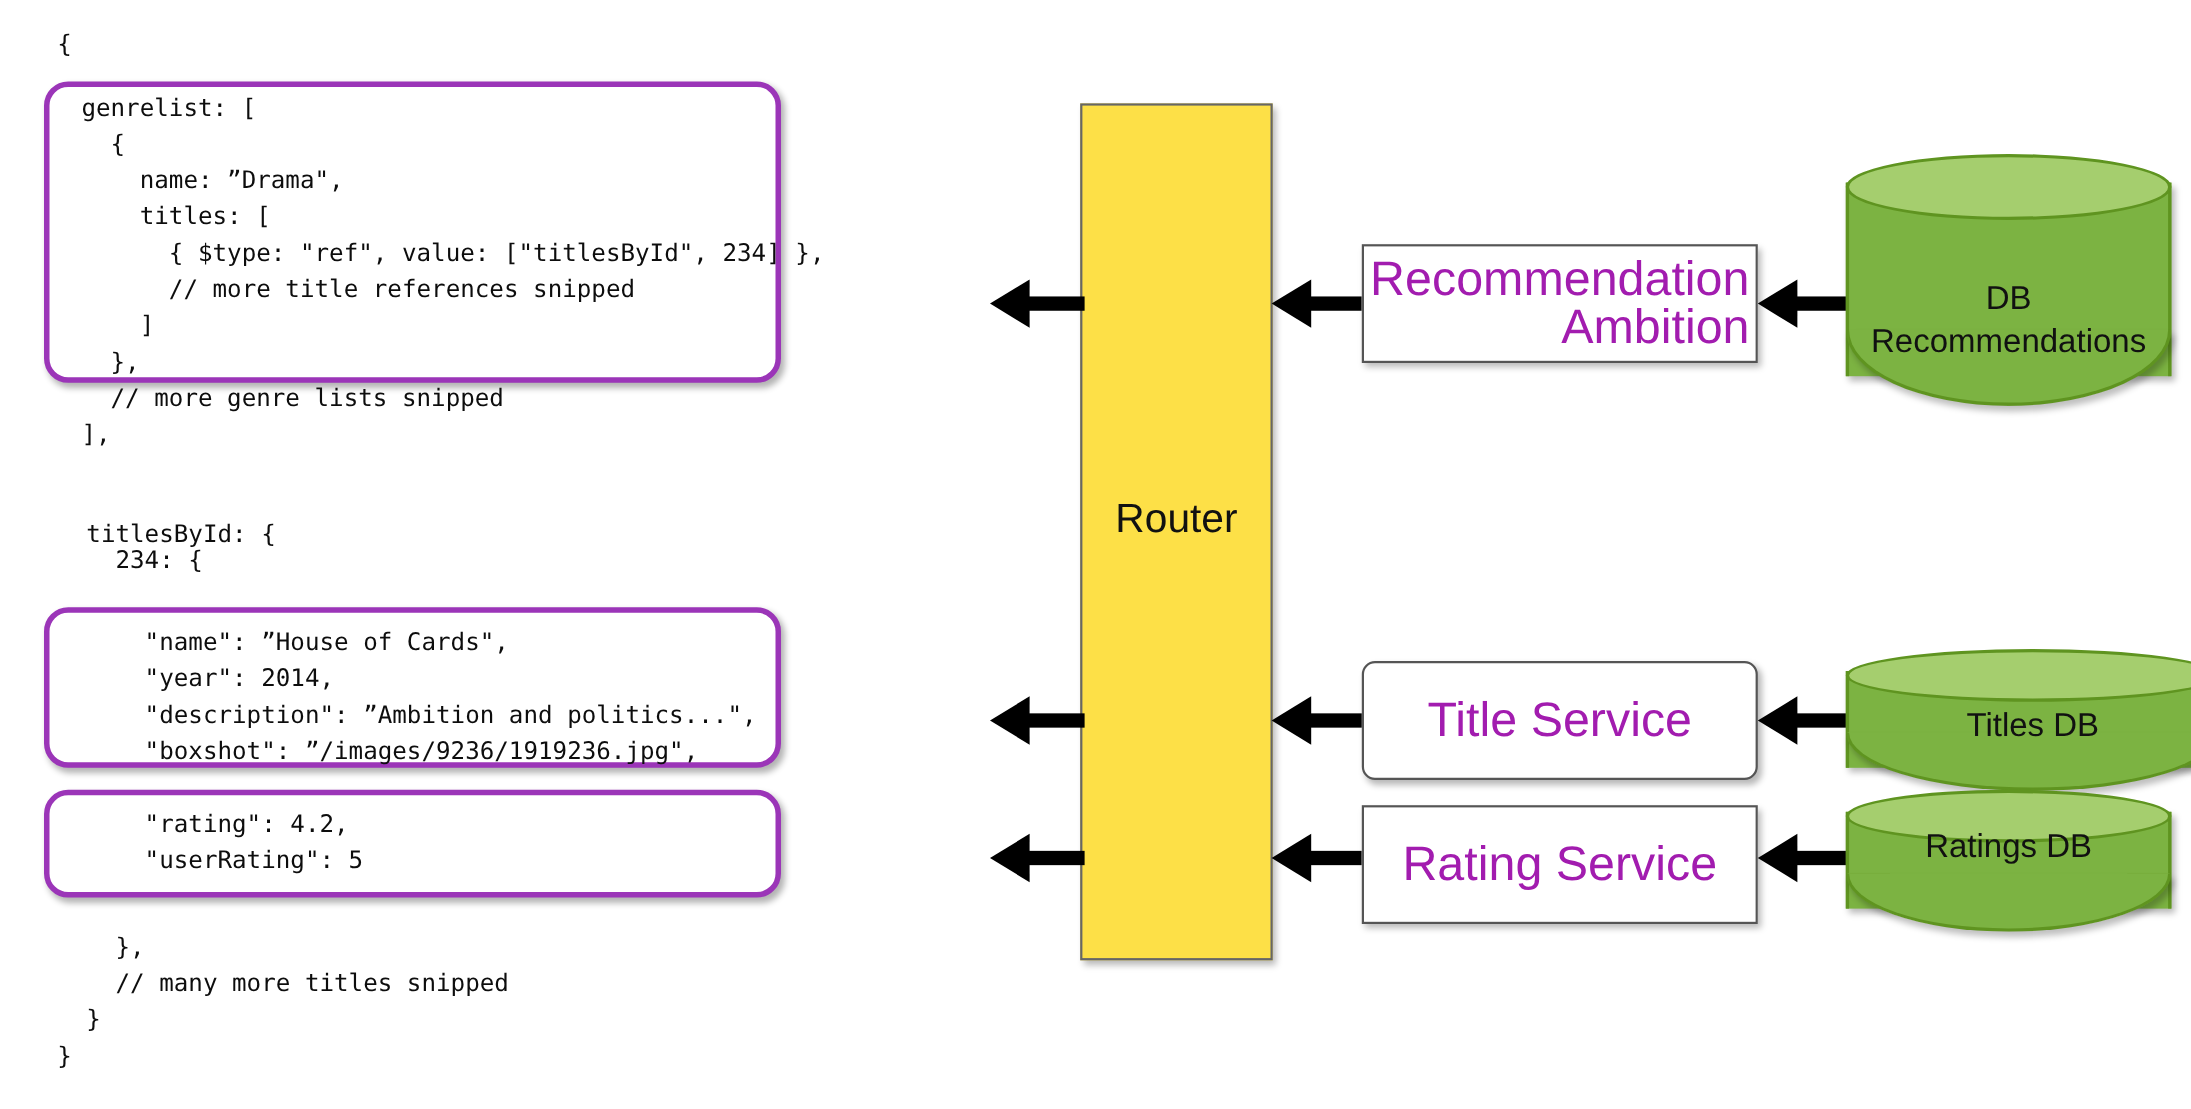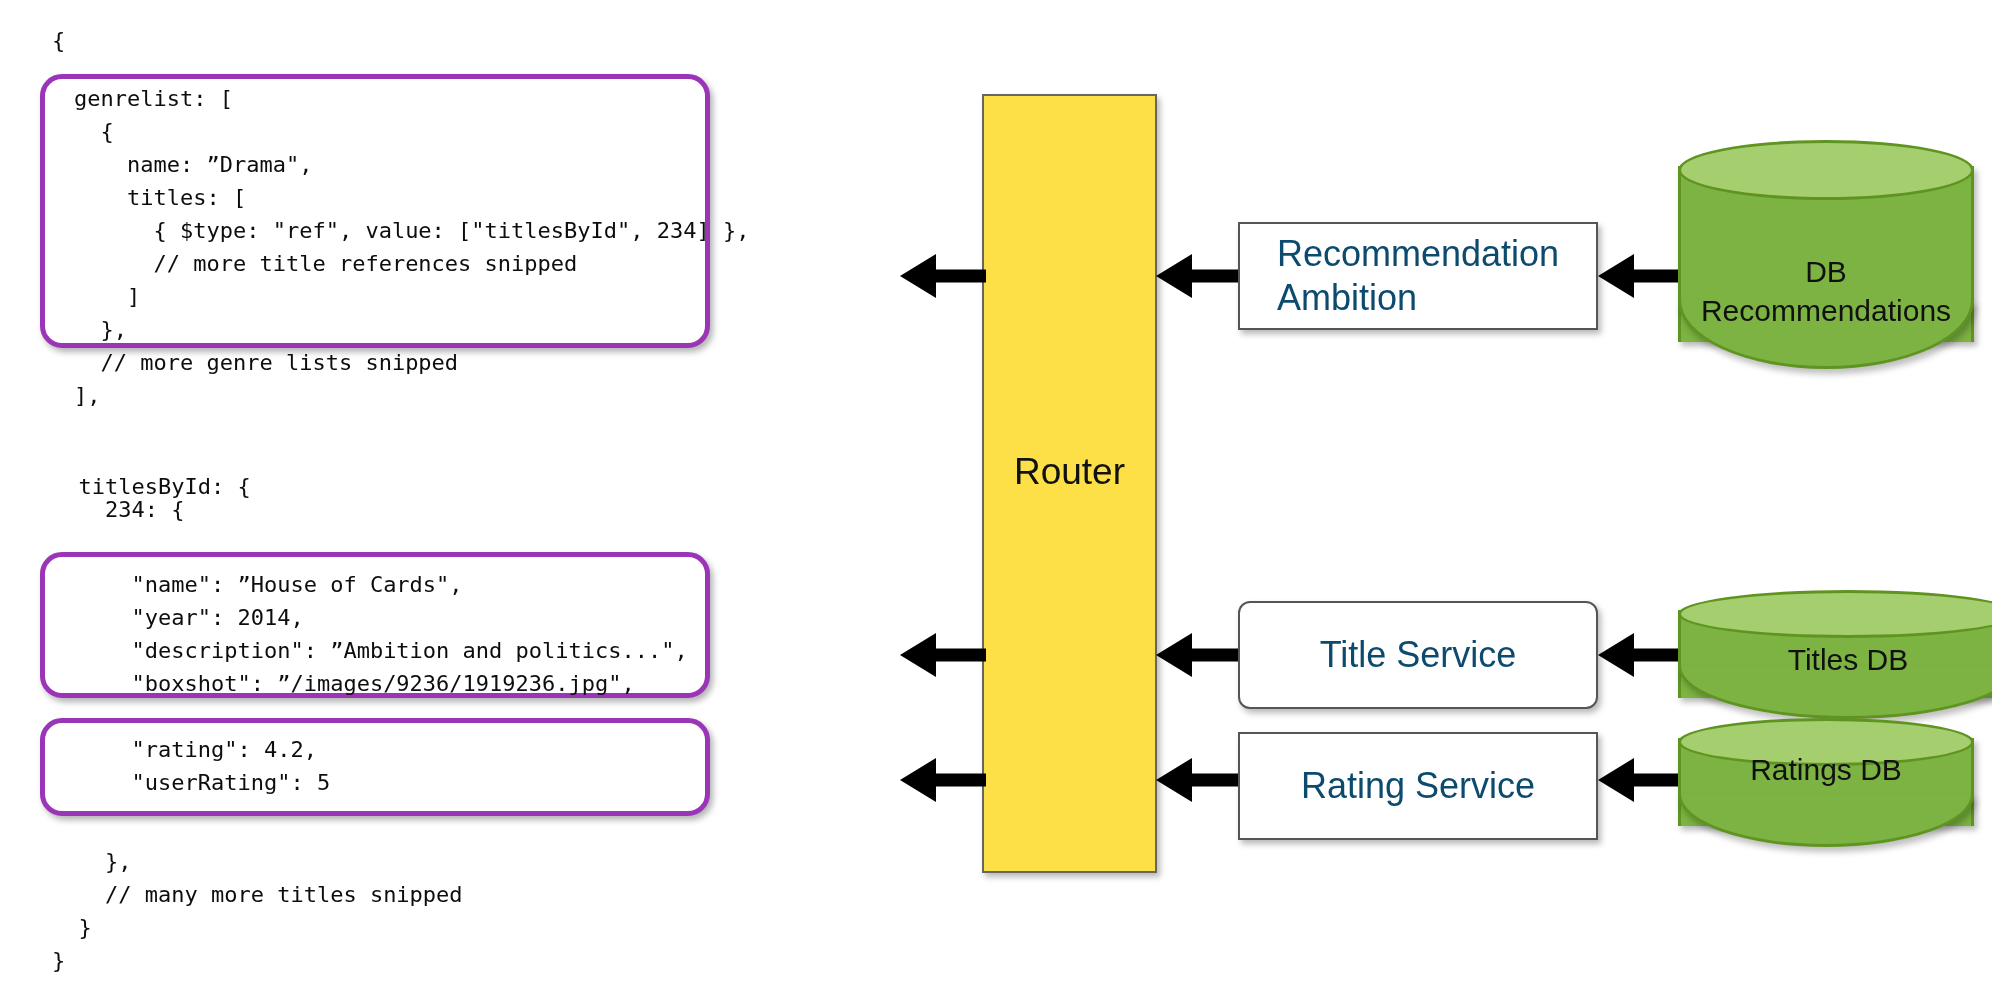--- a/index.html
+++ b/index.html
@@ -61,24 +61,24 @@
   
   .service {
     position: absolute;
     border: 2px solid #555555;
     background: #ffffff;
     box-sizing: border-box;
     box-shadow: 3px 4px 6px rgba(0,0,0,0.28);
     display: flex;
     align-items: center;
     justify-content: center;
-    text-align: left;
-    font-size: 36px;
+    text-align: right;
+    font-size: 44px;
     line-height: 44px;
-    color: #0c4a6e;
+    color: #a21caf;
     font-family: "Liberation Sans", sans-serif;
   }
 
   
   .db {
     position: absolute;
     box-sizing: border-box;
   }
   .db-body {
     position: absolute;

